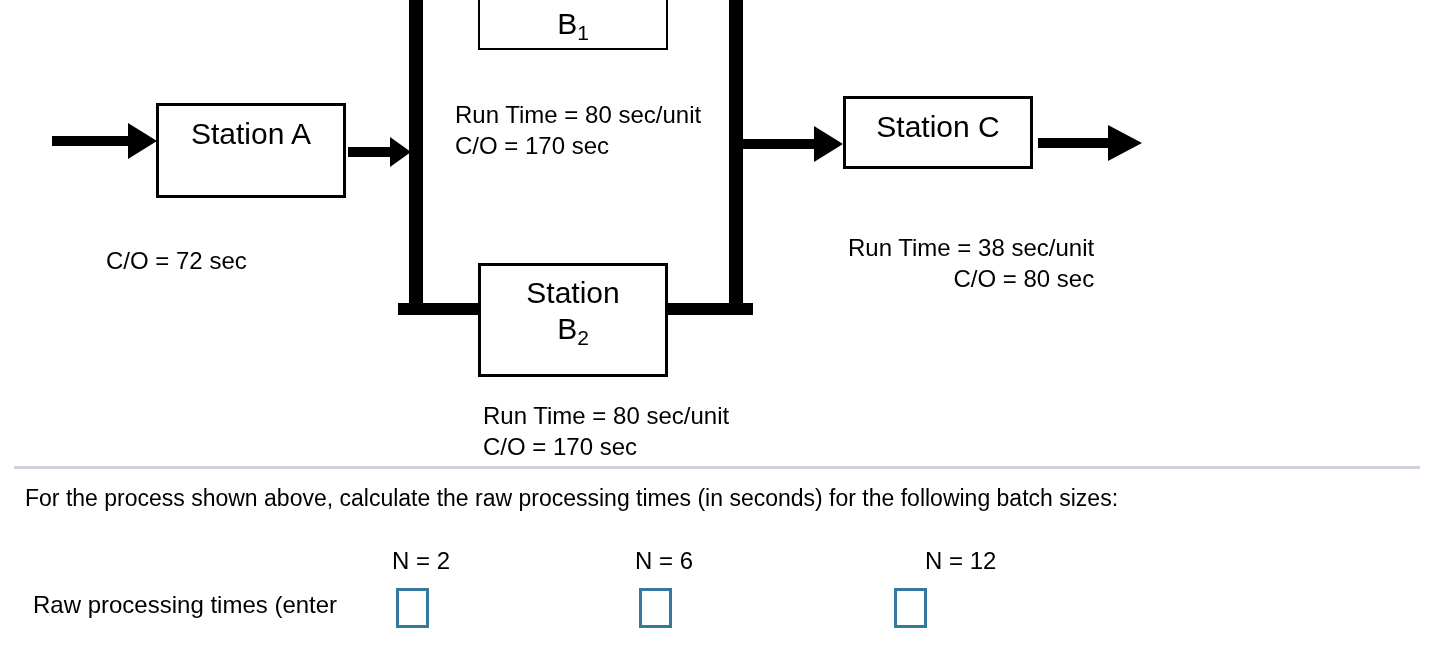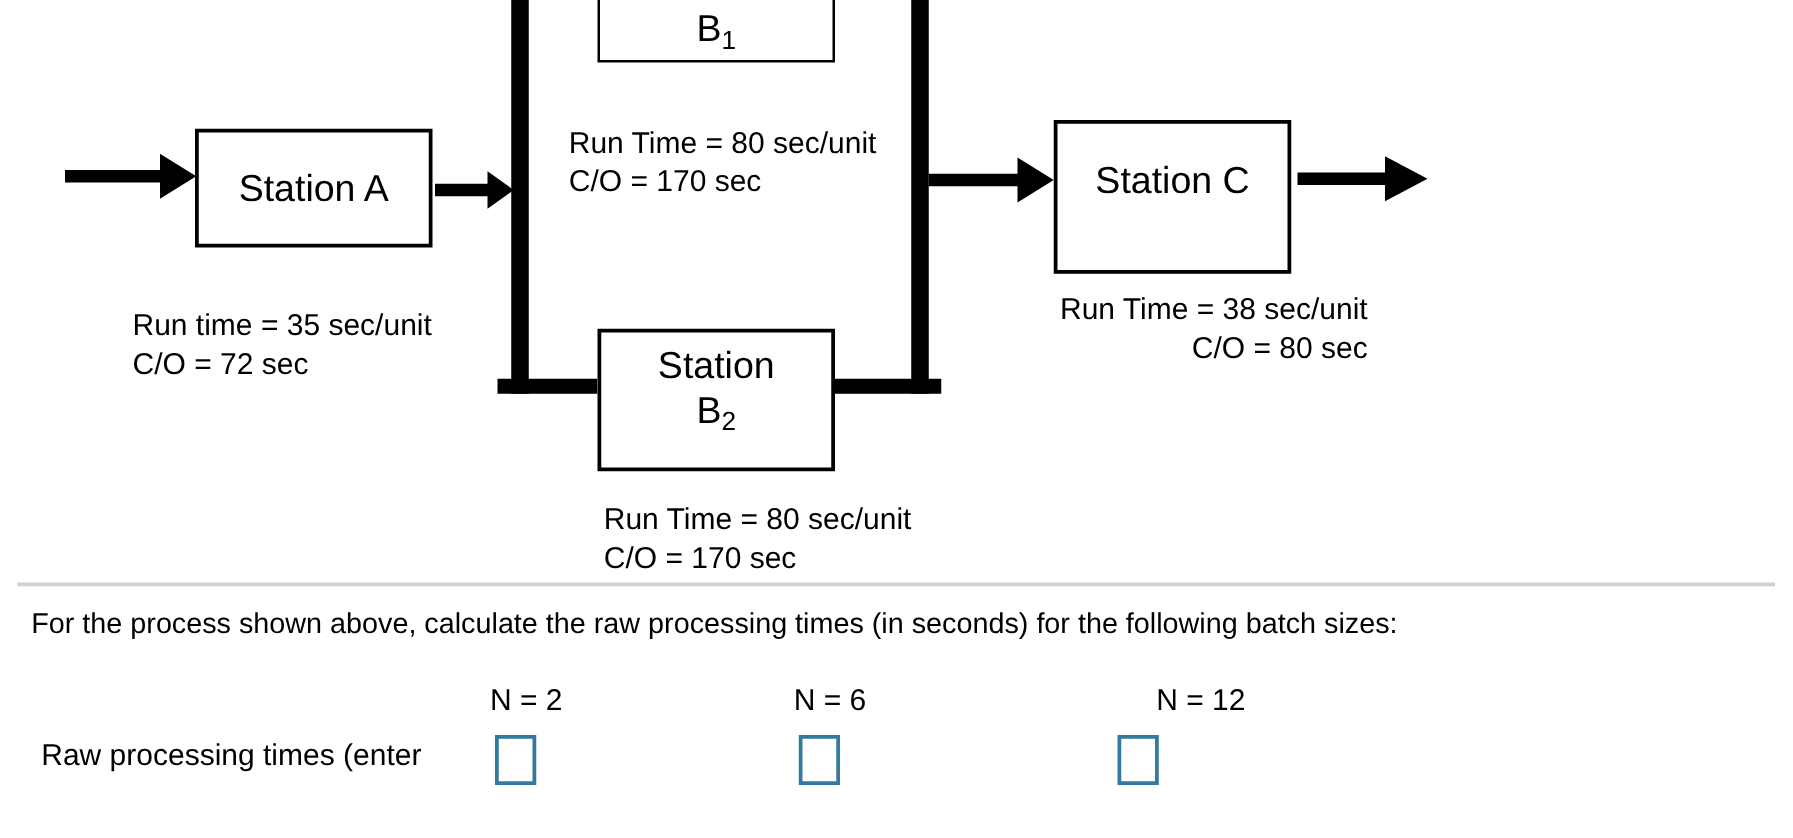--- a/index.html
+++ b/index.html
@@ -25,21 +25,21 @@
   .station-box {
     position: absolute;
     background: #ffffff;
     border: 3px solid #000000;
     box-sizing: border-box;
     z-index: 3;
     text-align: center;
     font-size: 30px;
     line-height: 36px;
   }
-  .station-box .box-label { display: block; padding-top: 28px; }
+  .station-box .box-label { display: block; padding-top: 10px; }
   .subscript {
     font-size: 21px;
     vertical-align: -6px;
   }
   .shaft {
     position: absolute;
     background: #000000;
     height: 10px;
   }
   .arrowhead {
@@ -129,29 +129,28 @@
     </div>
 
     <div class="station-box" style="left:478px; top:263px; width:190px; height:114px;">
       <span class="box-label" style="padding-top:9px;">Station</span>
       <span class="box-label" style="padding-top:0;"><span>B</span><span class="subscript">2</span></span>
     </div>
 
     <div class="shaft" style="left:743px; top:139px; width:72px;"></div>
     <div class="arrowhead" style="left:814px; top:126px;"></div>
 
-    <div class="station-box" style="left:843px; top:96px; width:190px; height:123px;">
+    <div class="station-box" style="left:843px; top:96px; width:190px; height:73px;">
       <span class="box-label">Station C</span>
     </div>
 
     <div class="shaft" style="left:1038px; top:138px; width:72px;"></div>
     <div class="arrowhead" style="left:1108px; top:125px; border-left-width:34px;"></div>
 
     <div class="info-text" style="left:106px; top:245px;">
-      <div>Run time = 35 sec/unit</div>
       <div>C/O = 72 sec</div>
     </div>
 
     <div class="info-text" style="left:455px; top:99px;">
       <div>Run Time = 80 sec/unit</div>
       <div>C/O = 170 sec</div>
     </div>
 
     <div class="info-text" style="left:483px; top:400px;">
       <div>Run Time = 80 sec/unit</div>

